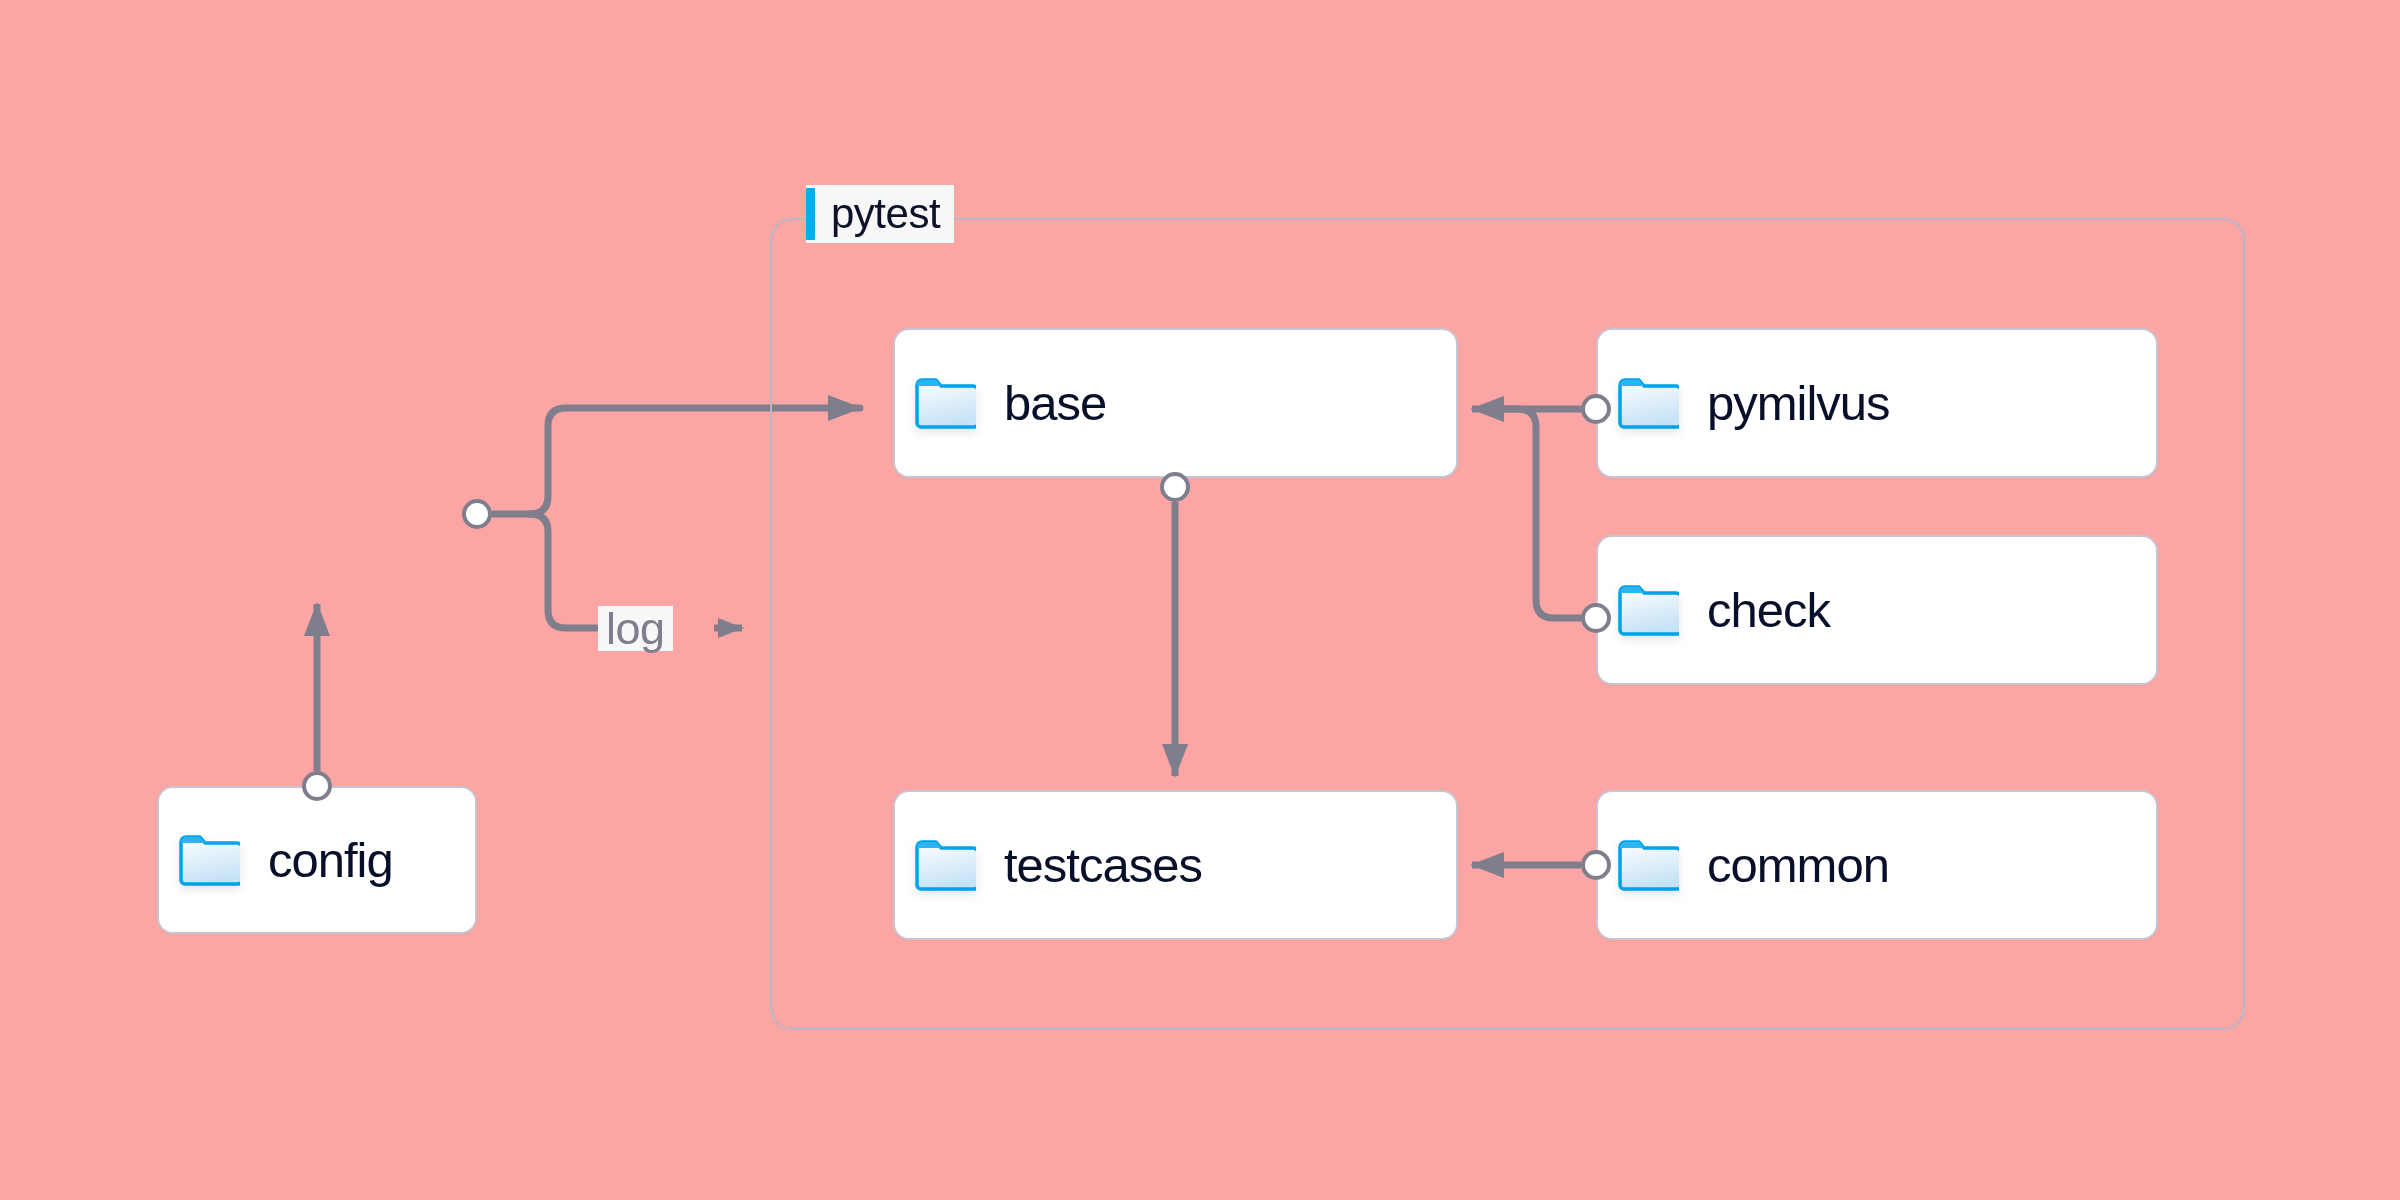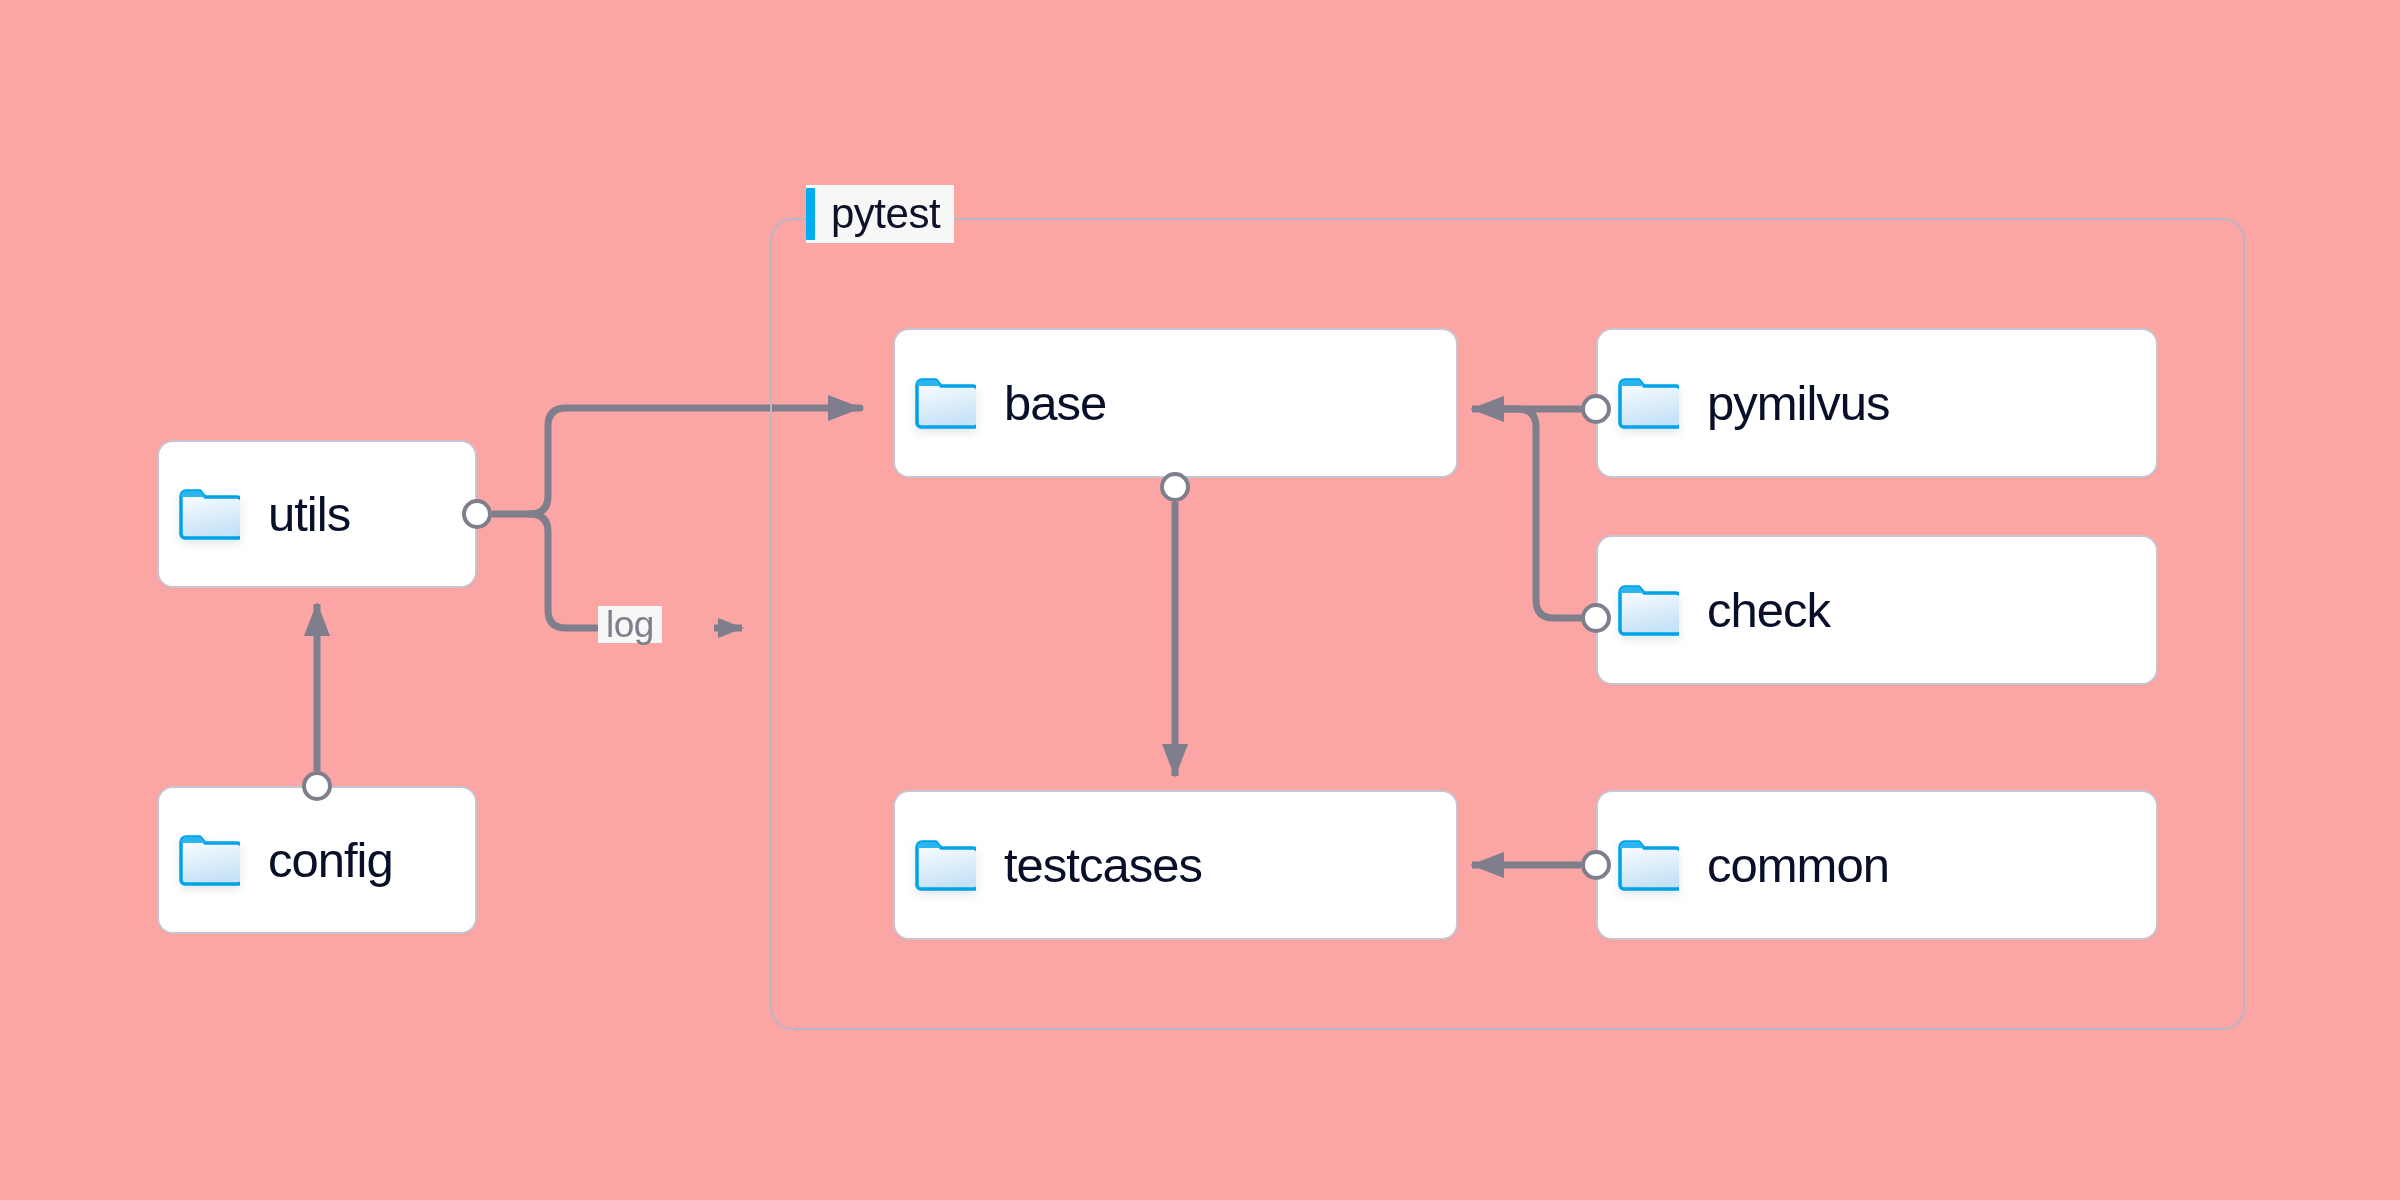--- a/index.html
+++ b/index.html
@@ -94,21 +94,21 @@
     width: 30px;
     height: 30px;
     border-radius: 50%;
     background: #ffffff;
     border: 4px solid #7e7e8d;
     box-sizing: border-box;
   }
   
   .edge-label {
     position: absolute;
-    font-size: 37px;
+    font-size: 45px;
     color: #7e7e8d;
     letter-spacing: -0.5px;
     white-space: nowrap;
     background: #f7f7f8;
     padding: 0 8px;
     line-height: 1;
   }
 </style>
 </head>
 <body>
@@ -165,29 +165,20 @@
     </g>
   </svg>
 
   <div class="group-box" style="left:770px; top:218px; width:1475px; height:812px;"></div>
 
   <div class="group-label" style="left:806px; top:185px;">
     <span class="group-accent"></span>
     <span class="group-title">pytest</span>
   </div>
 
-  <div class="node" style="left:157px; top:440px; width:320px; height:148px;">
-    <span class="folder">
-      <svg width="62" height="54" viewBox="0 0 62 54" xmlns="http://www.w3.org/2000/svg">
-        <path d="M3 9 a5 5 0 0 1 5-5 h14 l5 6 h32 a5 5 0 0 1 5 5 v32 a4 4 0 0 1-4 4 H7 a4 4 0 0 1-4-4 Z" fill="url(#folderGrad)" stroke="#00a2e8" stroke-width="3.5" stroke-linejoin="round"></path>
-        <path d="M3 9 a5 5 0 0 1 5-5 h14 l5 6 h-24 Z" fill="#2ab4f0"></path>
-      </svg>
-    </span>
-    <span class="node-label">utils</span>
-  </div>
   <span class="port" style="left:462px; top:499px;"></span>
 
   <div class="node" style="left:157px; top:786px; width:320px; height:148px;">
     <span class="folder">
       <svg width="62" height="54" viewBox="0 0 62 54" xmlns="http://www.w3.org/2000/svg">
         <path d="M3 9 a5 5 0 0 1 5-5 h14 l5 6 h32 a5 5 0 0 1 5 5 v32 a4 4 0 0 1-4 4 H7 a4 4 0 0 1-4-4 Z" fill="url(#folderGrad)" stroke="#00a2e8" stroke-width="3.5" stroke-linejoin="round"></path>
         <path d="M3 9 a5 5 0 0 1 5-5 h14 l5 6 h-24 Z" fill="#2ab4f0"></path>
       </svg>
     </span>
     <span class="node-label">config</span>

